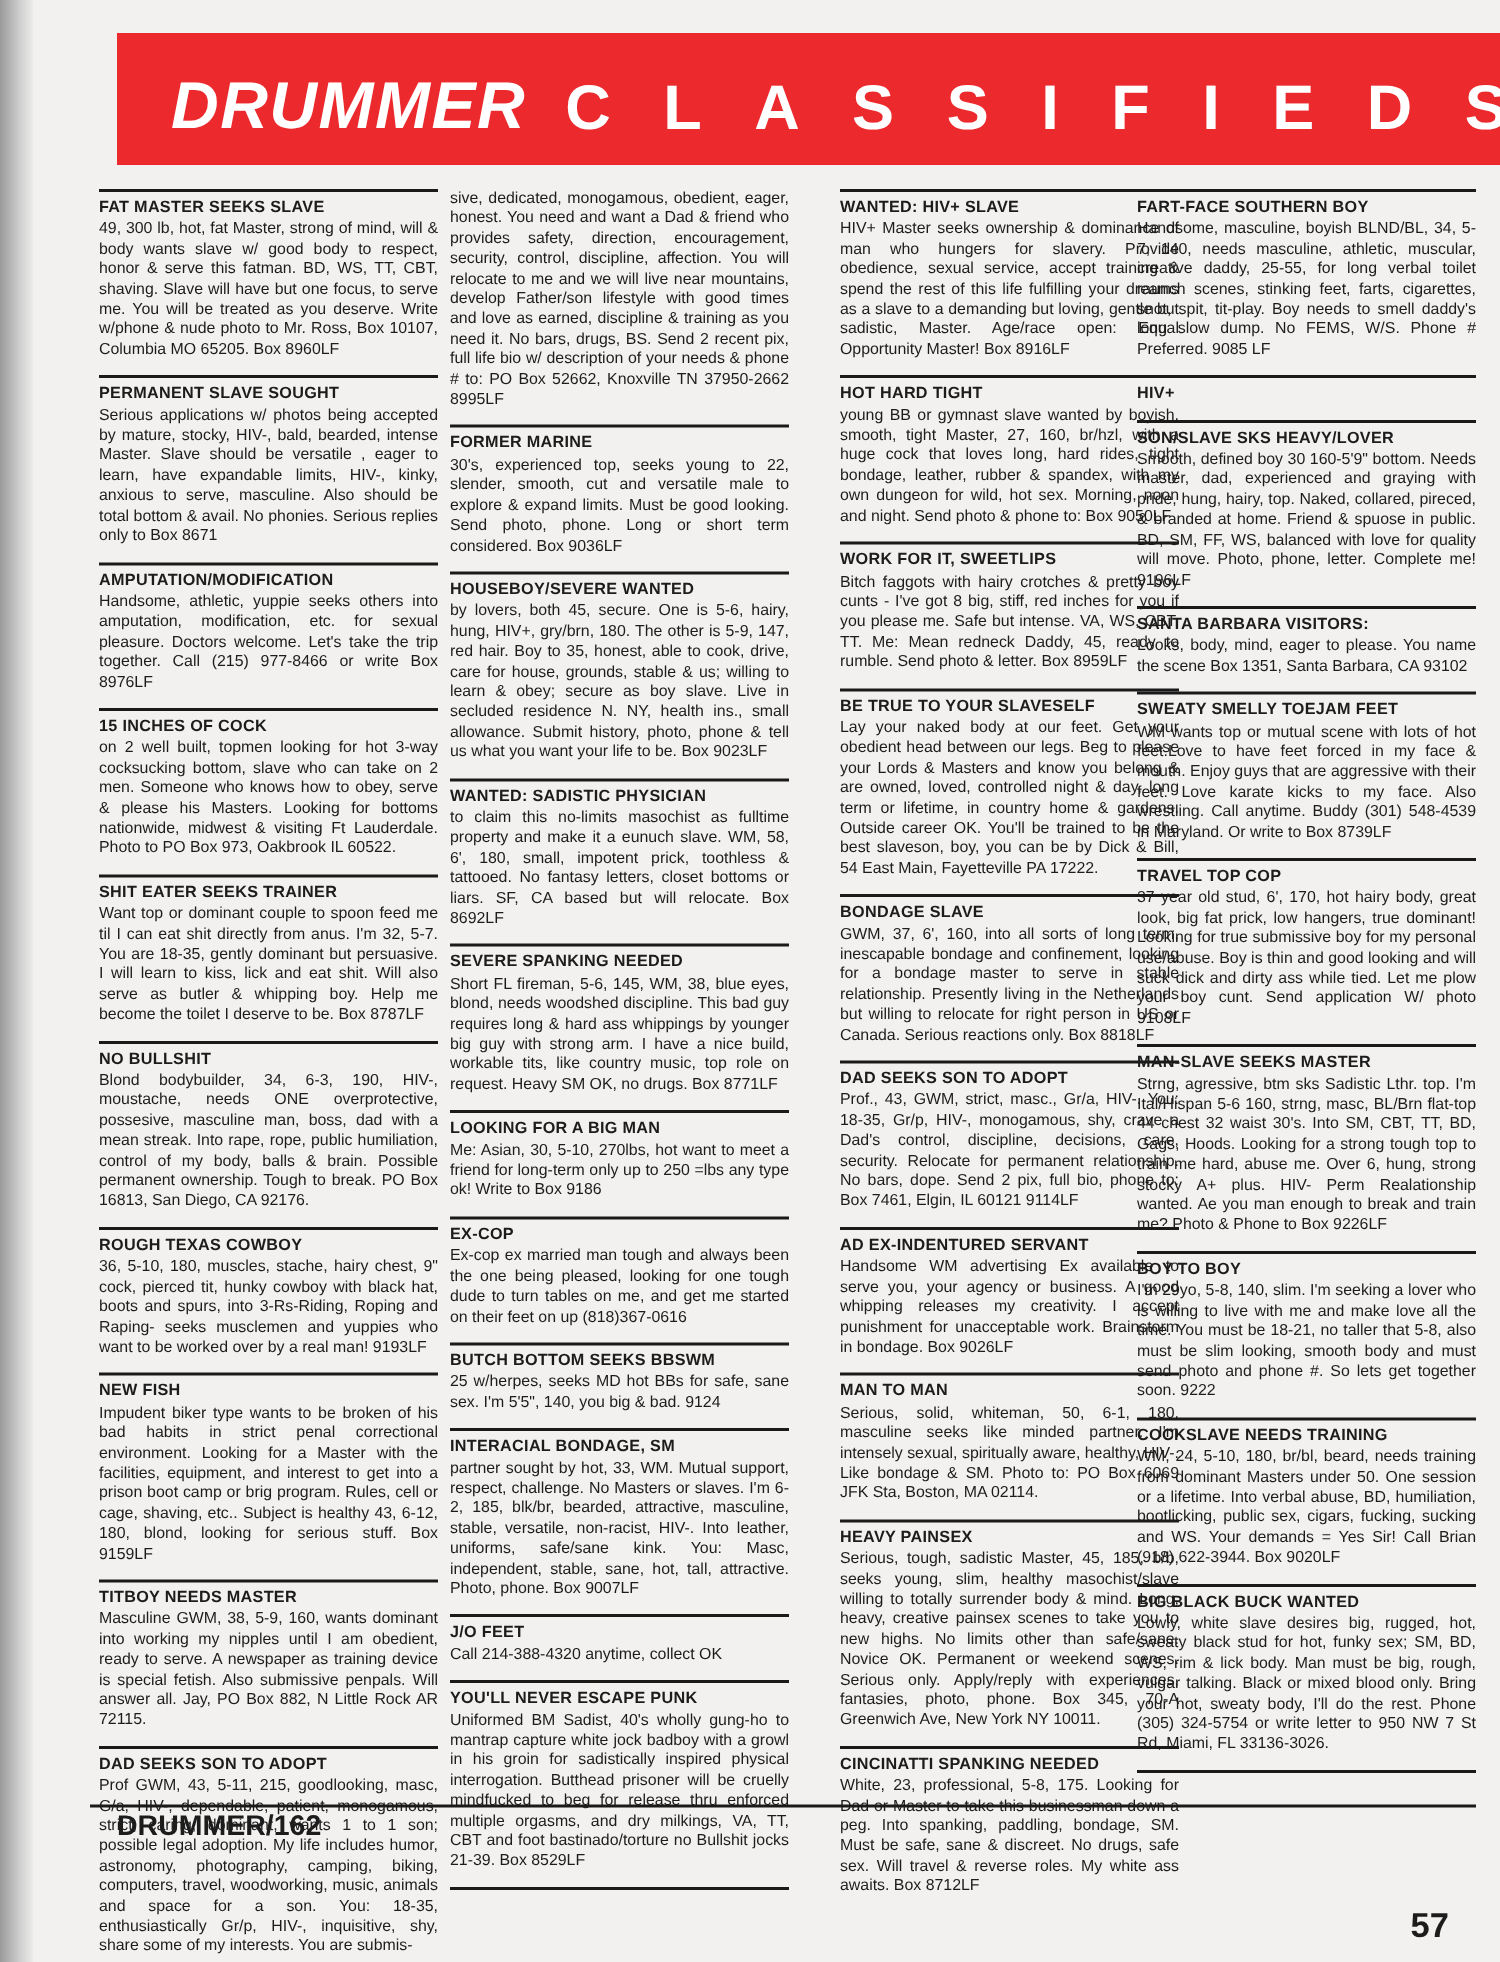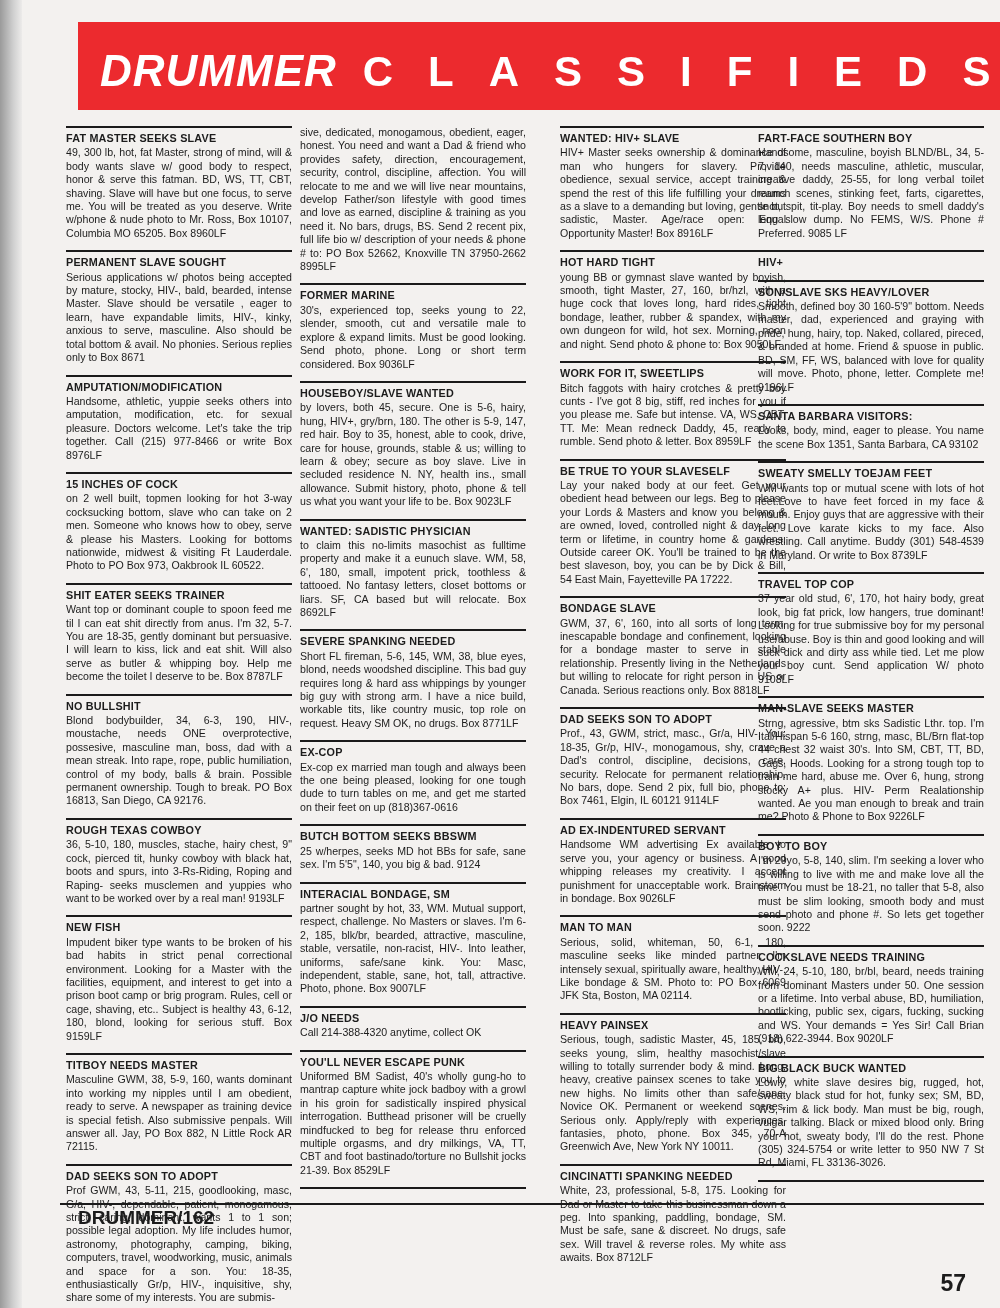--- a/index.html
+++ b/index.html
@@ -11,21 +11,21 @@
     position: relative;
   }
   .spine {
     position: absolute; left: 0; top: 0; width: 22px; height: 1308px;
     background: linear-gradient(to right, #9a9a9a, #cfcfcf 60%, #ecebea);
   }
   .banner {
     position: absolute; left: 78px; top: 22px; width: 922px; height: 88px;
     background: #ec2a2e;
     display: flex; align-items: flex-end;
-    padding: 0 0 14px 22px; box-sizing: border-box;
+    padding: 0 0 14px 36px; box-sizing: border-box;
     color: #fff; font-weight: bold; white-space: nowrap;
   }
   .banner .drummer { font-size: 44px; font-style: italic; letter-spacing: 1px; margin-right: 26px; }
   .banner .classifieds { font-size: 42px; letter-spacing: 35px; }
   .col {
     position: absolute; top: 126px; width: 226px;
     font-size: 10.6px; line-height: 13.4px;
   }
   .col1 { left: 66px; }
   .col2 { left: 300px; }
@@ -114,51 +114,56 @@
   </div>
 <div class="col col2">
     <p class="cont">sive, dedicated, monogamous, obedient, eager, honest. You need and want a Dad &amp; friend who provides safety, direction, encouragement, security, control, discipline, affection. You will relocate to me and we will live near mountains, develop Father/son lifestyle with good times and love as earned, discipline &amp; training as you need it. No bars, drugs, BS. Send 2 recent pix, full life bio w/ description of your needs &amp; phone # to: PO Box 52662, Knoxville TN 37950-2662 8995LF</p>
     <div class="ad">
       <div class="rule"></div>
       <h3>FORMER MARINE</h3>
       <p>30's, experienced top, seeks young to 22, slender, smooth, cut and versatile male to explore &amp; expand limits. Must be good looking. Send photo, phone. Long or short term considered. Box 9036LF</p>
     </div>
     <div class="ad">
       <div class="rule"></div>
-      <h3>HOUSEBOY/SLAVE WANTED</h3>
+      <h3>HOUSEBOY/SEVERE WANTED</h3>
       <p>by lovers, both 45, secure. One is 5-6, hairy, hung, HIV+, gry/brn, 180. The other is 5-9, 147, red hair. Boy to 35, honest, able to cook, drive, care for house, grounds, stable &amp; us; willing to learn &amp; obey; secure as boy slave. Live in secluded residence N. NY, health ins., small allowance. Submit history, photo, phone &amp; tell us what you want your life to be. Box 9023LF</p>
     </div>
     <div class="ad">
       <div class="rule"></div>
       <h3>WANTED: SADISTIC PHYSICIAN</h3>
       <p>to claim this no-limits masochist as fulltime property and make it a eunuch slave. WM, 58, 6', 180, small, impotent prick, toothless &amp; tattooed. No fantasy letters, closet bottoms or liars. SF, CA based but will relocate. Box 8692LF</p>
     </div>
     <div class="ad">
       <div class="rule"></div>
       <h3>SEVERE SPANKING NEEDED</h3>
       <p>Short FL fireman, 5-6, 145, WM, 38, blue eyes, blond, needs woodshed discipline. This bad guy requires long &amp; hard ass whippings by younger big guy with strong arm. I have a nice build, workable tits, like country music, top role on request. Heavy SM OK, no drugs. Box 8771LF</p>
     </div>
     <div class="ad">
       <div class="rule"></div>
+      <h3>LOOKING FOR A BIG MAN</h3>
+      <p>Me: Asian, 30, 5-10, 270lbs, hot want to meet a friend for long-term only up to 250 =lbs any type ok! Write to Box 9186</p>
+    </div>
+    <div class="ad">
+      <div class="rule"></div>
       <h3>EX-COP</h3>
       <p>Ex-cop ex married man tough and always been the one being pleased, looking for one tough dude to turn tables on me, and get me started on their feet on up (818)367-0616</p>
     </div>
     <div class="ad">
       <div class="rule"></div>
       <h3>BUTCH BOTTOM SEEKS BBSWM</h3>
       <p>25 w/herpes, seeks MD hot BBs for safe, sane sex. I'm 5'5", 140, you big &amp; bad. 9124</p>
     </div>
     <div class="ad">
       <div class="rule"></div>
       <h3>INTERACIAL BONDAGE, SM</h3>
       <p>partner sought by hot, 33, WM. Mutual support, respect, challenge. No Masters or slaves. I'm 6-2, 185, blk/br, bearded, attractive, masculine, stable, versatile, non-racist, HIV-. Into leather, uniforms, safe/sane kink. You: Masc, independent, stable, sane, hot, tall, attractive. Photo, phone. Box 9007LF</p>
     </div>
     <div class="ad">
       <div class="rule"></div>
-      <h3>J/O NEEDS</h3>
+      <h3>J/O FEET</h3>
       <p>Call 214-388-4320 anytime, collect OK</p>
     </div>
     <div class="ad">
       <div class="rule"></div>
       <h3>YOU'LL NEVER ESCAPE PUNK</h3>
       <p>Uniformed BM Sadist, 40's wholly gung-ho to mantrap capture white jock badboy with a growl in his groin for sadistically inspired physical interrogation. Butthead prisoner will be cruelly mindfucked to beg for release thru enforced multiple orgasms, and dry milkings, VA, TT, CBT and foot bastinado/torture no Bullshit jocks 21-39. Box 8529LF</p>
     </div>
     <div class="endrule"></div>
   </div>
 <div class="col col3">

